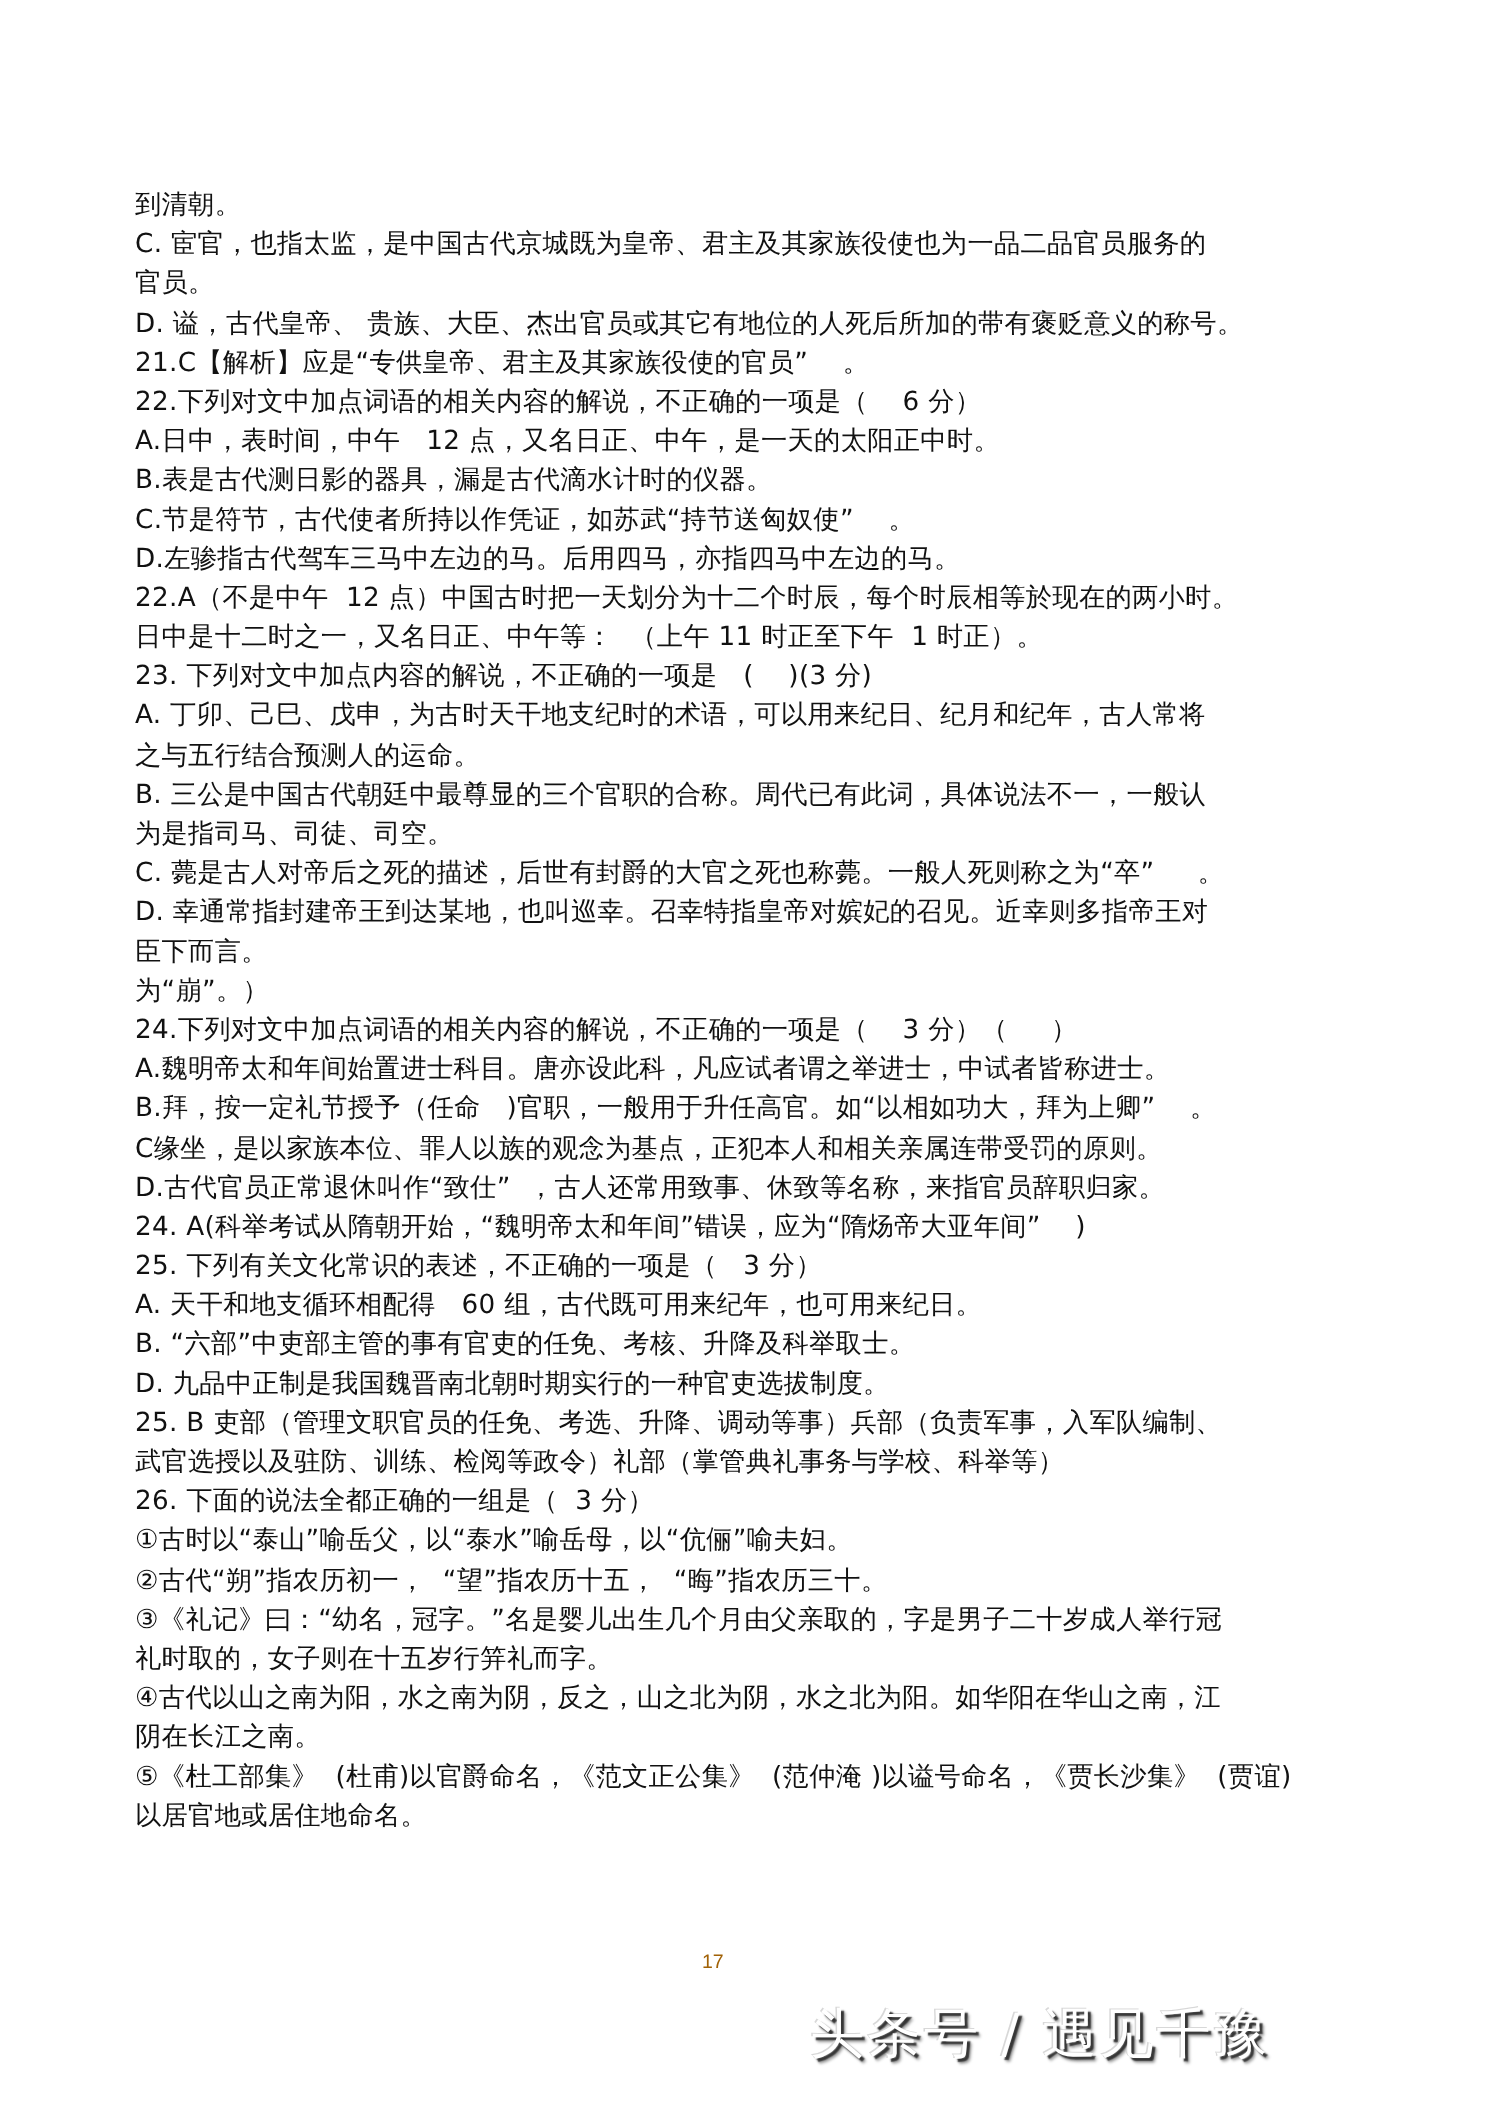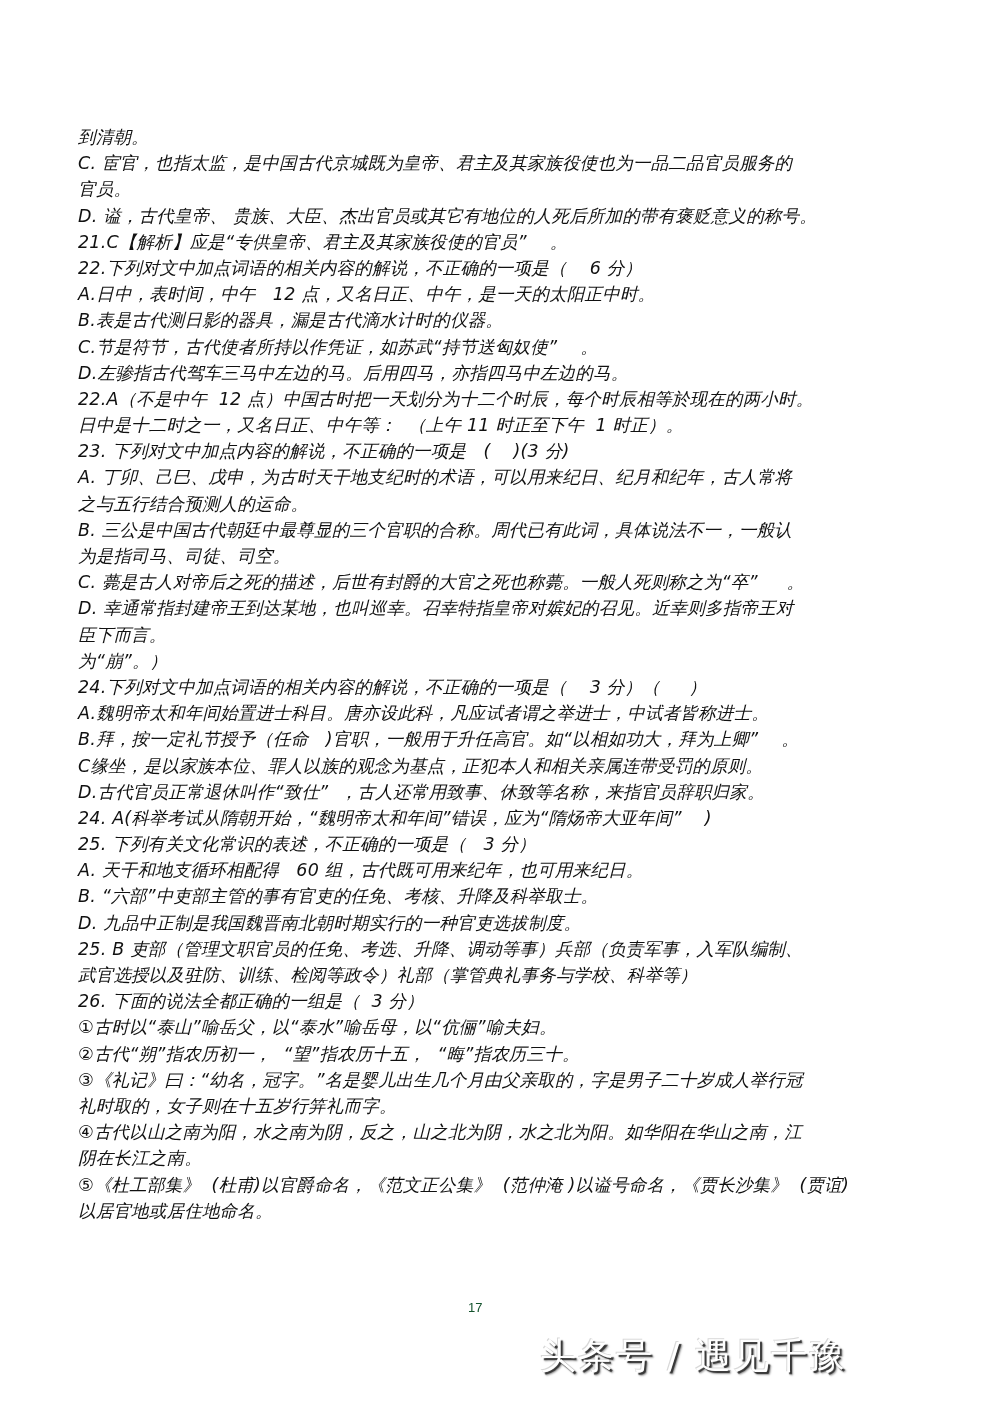--- a/index.html
+++ b/index.html
@@ -10,40 +10,39 @@
   body {
     width: 1000px;
     height: 1415px;
     position: relative;
     overflow: hidden;
     font-family: "DejaVu Sans", "Liberation Sans", sans-serif;
     color: #111111;
   }
   .page {
     position: absolute;
-    left: 78px;
+    left: 90px;
     top: 124px;
     width: 840px;
-    font-style: italic;
   }
   .line {
     display: block;
     height: 26.2px;
     line-height: 26.2px;
     font-size: 17.5px;
     white-space: pre;
     letter-spacing: 0.2px;
   }
   .page-number {
     position: absolute;
     left: 468px;
     top: 1300px;
     font-family: "Liberation Sans", sans-serif;
     font-size: 13px;
-    color: #14532d;
+    color: #a16207;
   }
   .watermark {
     position: absolute;
     left: 540px;
     top: 1332px;
     font-family: "DejaVu Sans", sans-serif;
     font-size: 36px;
     color: #ffffff;
     letter-spacing: 2px;
     white-space: nowrap;

